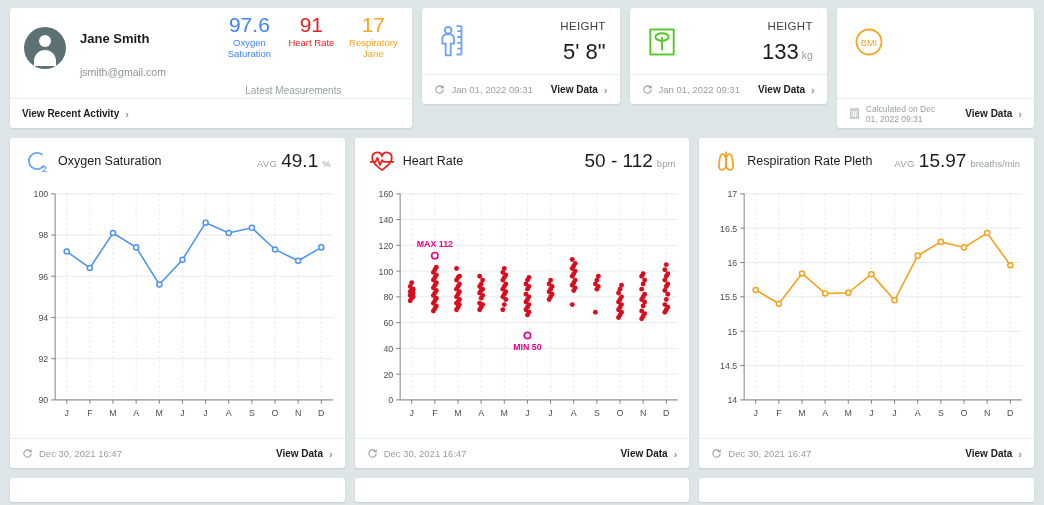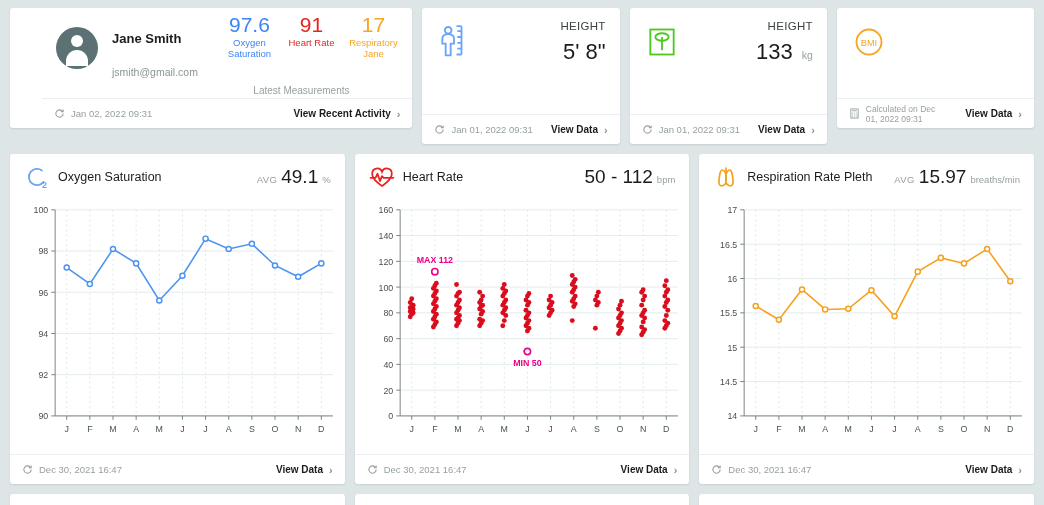--- a/index.html
+++ b/index.html
@@ -18,22 +18,22 @@
   .card {
     background: #fff;
     border-radius: 3px;
     box-shadow: 0 1px 2px rgba(0,0,0,0.10);
     display: flex;
     flex-direction: column;
     position: relative;
   }
 
   
-  .card-patient { width: 404px; height: 120px; padding-left: 32px; }
-  .card-metric  { width: 198px; height: 136px; }
+  .card-patient { width: 404px; height: 120px; }
+  .card-metric  { width: 198px; height: 96px; }
   .card-bmi     { width: 198px; height: 120px; }
 
   .patient-body { flex: 1; display: flex; padding: 12px 14px 0 14px; position: relative; }
   .avatar {
     width: 42px; height: 42px; border-radius: 50%;
     background: #5b7173; flex: none; margin-top: 7px;
     position: relative;
   }
   .avatar::before {
     content: ""; position: absolute; left: 50%; top: 8px;
@@ -51,21 +51,21 @@
 
   .vitals { position: absolute; right: 8px; top: 4px; display: flex; text-align: center; }
   .vital { width: 62px; padding: 0 2px; }
   .vital-num { font-size: 21px; font-weight: 400; line-height: 25px; }
   .vital-lbl { font-size: 9.5px; line-height: 11px; }
   .v-ox  { color: #3d85f7; }
   .v-hr  { color: #e8231f; }
   .v-rr  { color: #f5a623; }
 
   .latest {
-    position: absolute; right: 16px; bottom: 2px;
+    position: absolute; right: 24px; bottom: 2px;
     font-size: 10px; color: #98a0a2; width: 190px; text-align: center;
   }
 
   .cfooter {
     height: 30px; border-top: 1px solid #eceff0;
     display: flex; align-items: center; padding: 0 12px;
     flex: none;
   }
   .cf-left { display: flex; align-items: center; gap: 6px; flex: 1; min-width: 0; }
   .cf-date { font-size: 9.5px; color: #98a0a2; line-height: 11px; }
@@ -75,21 +75,21 @@
     white-space: nowrap;
   }
   .chev { color: #8b9496; font-size: 11px; }
   .refresh-ic { width: 11px; height: 11px; flex: none; color: #98a0a2; }
 
   .metric-body { flex: 1; padding: 12px 12px 0 12px; display: flex; }
   .metric-icon { width: 40px; height: 40px; flex: none; margin-top: 2px; }
   .metric-right { flex: 1; text-align: right; padding-right: 2px; }
   .metric-title { font-size: 11.5px; color: #3b4244; letter-spacing: .3px; }
   .metric-val { font-size: 22px; color: #1c1c1c; margin-top: 7px; }
-  .metric-unit { font-size: 10.5px; color: #98a0a2; margin-left: 9px; }
+  .metric-unit { font-size: 10.5px; color: #98a0a2; margin-left: 3px; }
   .bmi-date { font-size: 8.5px; color: #98a0a2; line-height: 10px; }
 
   
   .card-chart { width: 341.3px; height: 330px; }
   .chart-head {
     height: 46px; display: flex; align-items: center;
     padding: 0 14px; flex: none;
   }
   .chart-ic { width: 26px; height: 26px; flex: none; }
   .chart-title { font-size: 12.5px; color: #1c1c1c; margin-left: 8px; }
@@ -129,26 +129,20 @@
             <div class="vital-lbl v-hr">Heart Rate</div>
           </div>
           <div class="vital">
             <div class="vital-num v-rr">17</div>
             <div class="vital-lbl v-rr">Respiratory Jane</div>
           </div>
         </div>
         <div class="latest">Latest Measurements</div>
       </div>
       <div class="cfooter">
-        <div class="cf-left">
-          <svg class="refresh-ic" viewBox="0 0 24 24">
-            <path fill="none" stroke="currentColor" stroke-width="2.4" d="M20 12a8 8 0 1 1-2.3-5.6M20 3v5h-5"></path>
-          </svg>
-          <span class="cf-date">Jan 02, 2022 09:31</span>
-        </div>
         <div class="cf-link">
           <span>View Recent Activity</span>
           <span class="chev">›</span>
         </div>
       </div>
     </div>
 
     <div class="card card-metric">
       <div class="metric-body">
         <svg class="metric-icon" viewBox="0 0 48 48">

